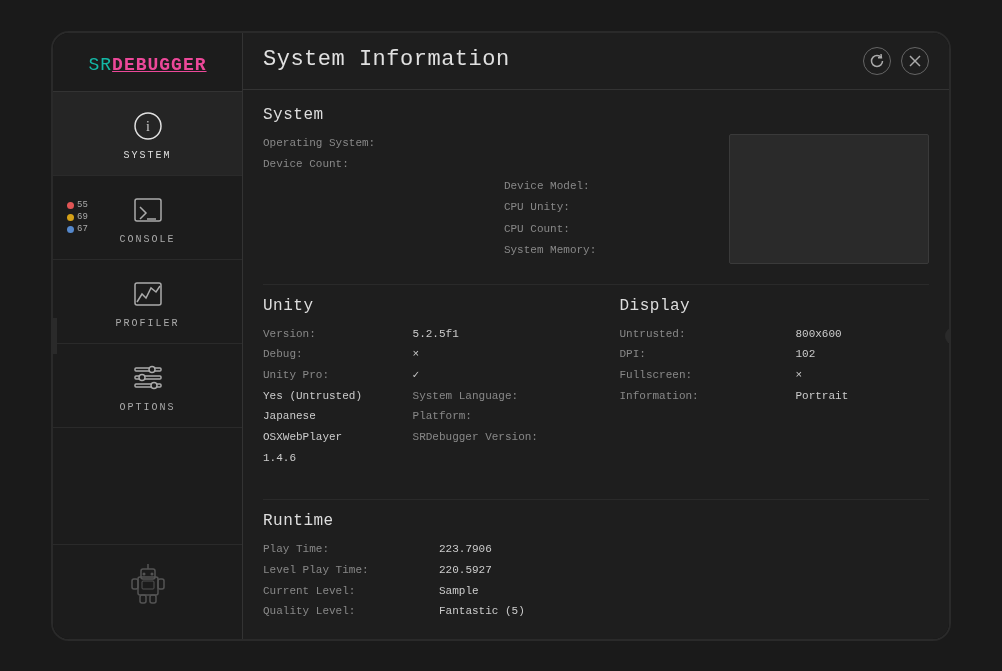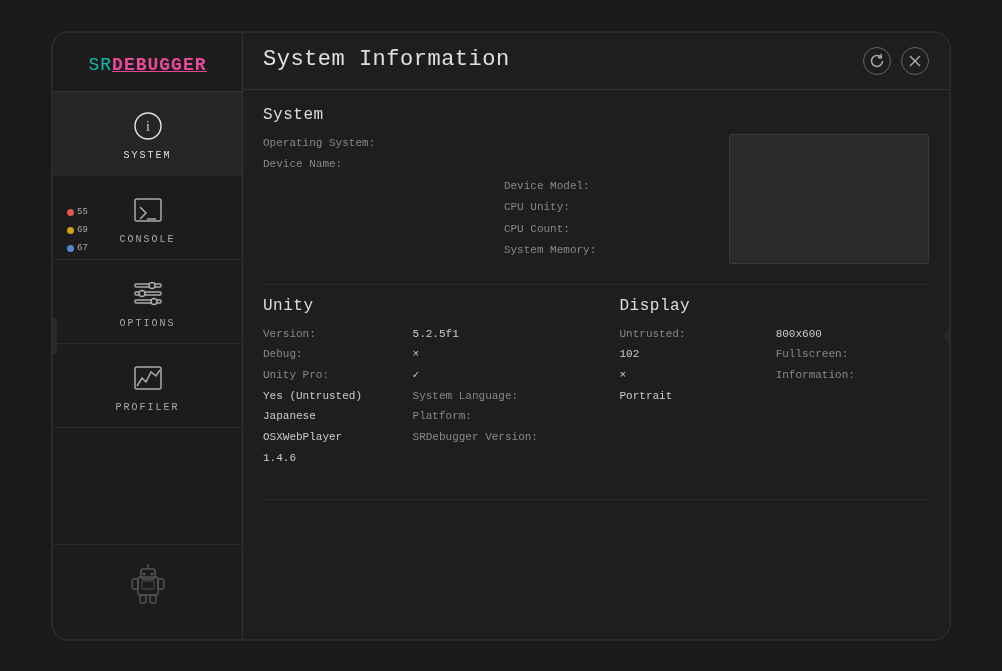--- a/index.html
+++ b/index.html
@@ -119,22 +119,21 @@
       color: inherit;
     }
     
     .console-badges {
       position: absolute;
       left: 14px;
       top: 50%;
       transform: translateY(-50%);
       display: flex;
       flex-direction: column;
-      gap: 8px;
-      margin-top: 13px;
+      gap: 2px;
     }
     .badge {
       display: flex;
       align-items: center;
       gap: 3px;
       font-size: 9px;
     }
     .badge-dot {
       width: 7px;
       height: 7px;
@@ -306,39 +305,39 @@
             <polyline points="8,13 14,19 8,25" stroke-width="1.5"></polyline>
             <line x1="15" y1="25" x2="24" y2="25" stroke-width="1.5"></line>
           </svg>
         </div>
         <span class="nav-label">CONSOLE</span>
       </div>
 
       <div class="nav-item">
         <div class="nav-icon">
           <svg viewBox="0 0 32 32">
+            <rect x="3" y="5" width="26" height="22" rx="2" stroke-width="1.5"></rect>
+            <polyline points="5,24 10,16 14,20 19,10 24,14 28,8" stroke-width="1.5"></polyline>
+          </svg>
+        </div>
+        <span class="nav-label">PROFILER</span>
+      </div>
+
+      <div class="nav-item">
+        <div class="nav-icon">
+          <svg viewBox="0 0 32 32">
             <rect x="3" y="6" width="26" height="3" rx="1" stroke-width="1.5"></rect>
             <rect x="3" y="14" width="26" height="3" rx="1" stroke-width="1.5"></rect>
             <rect x="3" y="22" width="26" height="3" rx="1" stroke-width="1.5"></rect>
             <circle cx="20" cy="7.5" r="3" fill="#1c1c1c" stroke-width="1.5"></circle>
             <circle cx="10" cy="15.5" r="3" fill="#1c1c1c" stroke-width="1.5"></circle>
             <circle cx="22" cy="23.5" r="3" fill="#1c1c1c" stroke-width="1.5"></circle>
           </svg>
         </div>
         <span class="nav-label">OPTIONS</span>
-      </div>
-
-      <div class="nav-item">
-        <div class="nav-icon">
-          <svg viewBox="0 0 32 32">
-            <rect x="3" y="5" width="26" height="22" rx="2" stroke-width="1.5"></rect>
-            <polyline points="5,24 10,16 14,20 19,10 24,14 28,8" stroke-width="1.5"></polyline>
-          </svg>
-        </div>
-        <span class="nav-label">PROFILER</span>
       </div>
     </div>
 
     <div class="sidebar-footer">
       <div class="robot-icon">
         <svg width="40" height="44" viewBox="0 0 40 44" fill="none" xmlns="http://www.w3.org/2000/svg">
 
           <rect x="10" y="16" width="20" height="18" rx="2" stroke="#777" stroke-width="1.5"></rect>
 
           <rect x="13" y="8" width="14" height="10" rx="2" stroke="#777" stroke-width="1.5"></rect>
@@ -382,21 +381,21 @@
     </div>
 
     <div class="main-content">
 
       <div class="section">
         <div class="section-title">System</div>
         <div class="section-body">
           <div class="info-grid">
             <span class="info-label">Operating System:</span>
               <span class="info-value"></span>
-            <span class="info-label">Device Name:</span>
+            <span class="info-label">Device Count:</span>
               <span class="info-value"></span>
               <span class="info-value"></span>
             <span class="info-label">Device Model:</span>
               <span class="info-value"></span>
             <span class="info-label">CPU Unity:</span>
               <span class="info-value"></span>
             <span class="info-label">CPU Count:</span>
               <span class="info-value"></span>
             <span class="info-label">System Memory:</span>
               <span class="info-value"></span>
@@ -426,27 +425,41 @@
             <span class="info-label">SRDebugger Version:</span>
               <span class="info-value">1.4.6</span>
           </div>
         </div>
 
         <div class="col section">
           <div class="section-title">Display</div>
           <div class="info-grid">
             <span class="info-label">Untrusted:</span>
               <span class="info-value">800x600</span>
+            <span class="info-label">DPI:</span>
               <span class="info-value">102</span>
             <span class="info-label">Fullscreen:</span>
               <span class="info-value">×</span>
             <span class="info-label">Information:</span>
               <span class="info-value">Portrait</span>
           </div>
         </div>
       </div>
 
       <hr class="divider">
 
+      <div class="section">
+        <div class="section-title">Runtime</div>
+        <div class="info-grid" style="grid-template-columns: 160px auto;">
+          <span class="info-label">Play Time:</span>
+            <span class="info-value">223.7906</span>
+          <span class="info-label">Level Play Time:</span>
+            <span class="info-value">220.5927</span>
+          <span class="info-label">Current Level:</span>
+            <span class="info-value">Sample</span>
+          <span class="info-label">Quality Level:</span>
+            <span class="info-value">Fantastic (5)</span>
+        </div>
+      </div>
 
     </div>
   </div>
 </div>
 
 </body></html>

